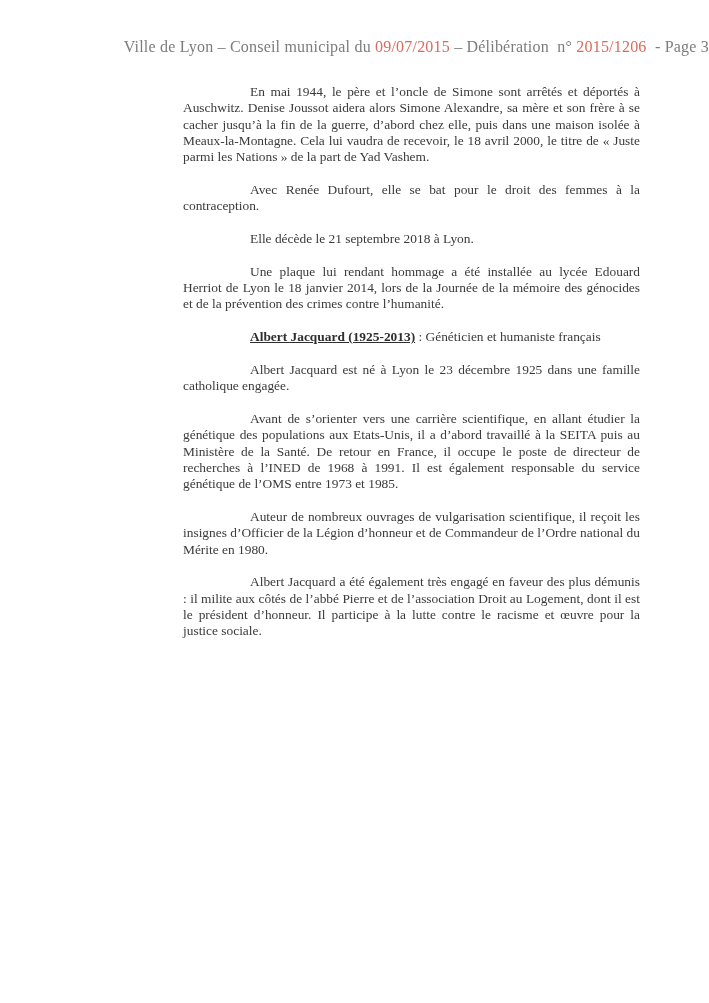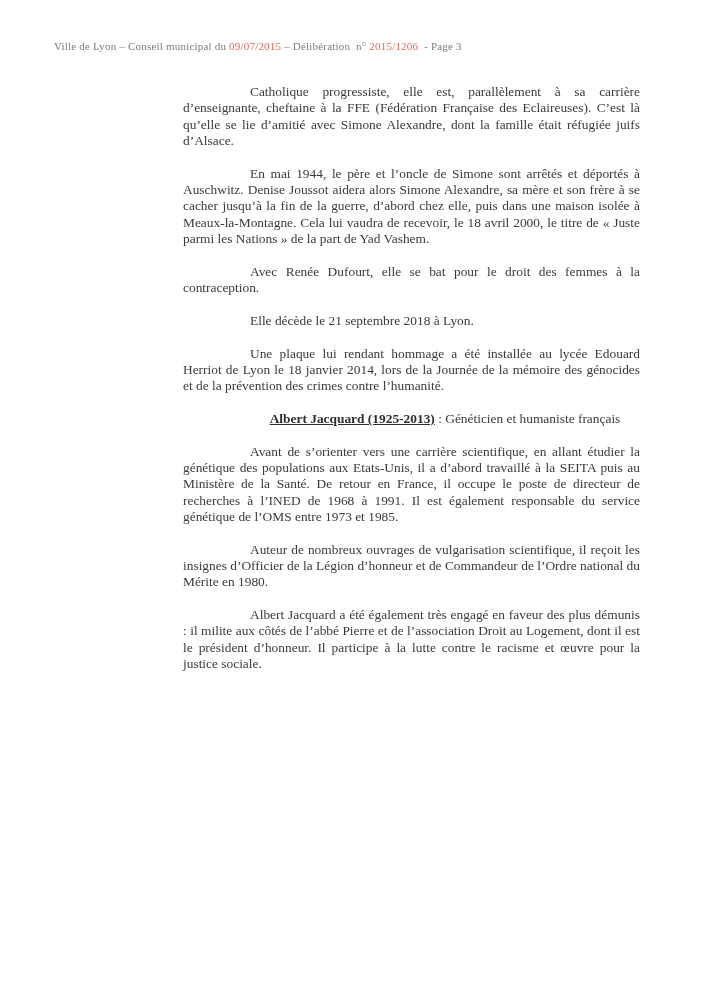--- a/index.html
+++ b/index.html
@@ -13,22 +13,22 @@
     height: 1003px;
     background: #ffffff;
     overflow: hidden;
     font-family: "Liberation Serif", "DejaVu Serif", serif;
   }
   .doc-header {
     position: absolute;
     top: 39px;
     left: 54px;
     right: 0;
-    text-align: left;
-    font-size: 11px;
+    text-align: right;
+    font-size: 16px;
     line-height: 15px;
     color: #7c7c7c;
     letter-spacing: 0.2px;
     white-space: pre;
   }
   .doc-header .accent {
     color: #e0685a;
   }
   .content {
     position: absolute;
@@ -41,50 +41,50 @@
   }
   .para {
     margin: 0 0 16.35px 0;
     text-indent: 67px;
     text-align: justify;
     text-justify: inter-word;
   }
   .heading-line {
     margin: 0 0 16.35px 0;
     text-indent: 67px;
-    text-align: center;
+    text-align: left;
   }
   .heading-title {
     font-weight: bold;
     text-decoration: underline;
     color: #2e2e2e;
   }
 </style>
 </head>
 <body>
 
 <div class="page">
 
   <div class="doc-header"><span>Ville de Lyon – Conseil municipal du </span><span class="accent">09/07/2015</span><span> – Délibération  n° </span><span class="accent">2015/1206</span><span>  - Page 3</span></div>
 
   <div class="content">
 
-    <p class="para">Catholique progressiste, elle est, parallèlement à sa carrière d’enseignante, cheftaine à la FFE (Fédération Française des Eclaireuses). C’est là qu’elle se lie d’amitié avec Simone Alexandre, dont la famille était réfugiée juifs d’Alsace.</p>
 
     <p class="para">En mai 1944, le père et l’oncle de Simone sont arrêtés et déportés à Auschwitz. Denise Joussot aidera alors Simone Alexandre, sa mère et son frère à se cacher jusqu’à la fin de la guerre, d’abord chez elle, puis dans une maison isolée à Meaux-la-Montagne. Cela lui vaudra de recevoir, le 18 avril 2000, le titre de « Juste parmi les Nations » de la part de Yad Vashem.</p>
 
 
     <p class="para">Avec Renée Dufourt, elle se bat pour le droit des femmes à la contraception.</p>
 
     <p class="para">Elle décède le 21 septembre 2018 à Lyon.</p>
 
     <p class="para">Une plaque lui rendant hommage a été installée au lycée Edouard Herriot de Lyon le 18 janvier 2014, lors de la Journée de la mémoire des génocides et de la prévention des crimes contre l’humanité.</p>
 
     <p class="heading-line"><span class="heading-title">Albert Jacquard (1925-2013)</span><span> : Généticien et humaniste français</span></p>
 
+    <p class="para">Albert Jacquard est né à Lyon le 23 décembre 1925 dans une famille catholique engagée.</p>
 
 
     <p class="para">Avant de s’orienter vers une carrière scientifique, en allant étudier la génétique des populations aux Etats-Unis, il a d’abord travaillé à la SEITA puis au Ministère de la Santé. De retour en France, il occupe le poste de directeur de recherches à l’INED de 1968 à 1991. Il est également responsable du service génétique de l’OMS entre 1973 et 1985.</p>
 
     <p class="para">Auteur de nombreux ouvrages de vulgarisation scientifique, il reçoit les insignes d’Officier de la Légion d’honneur et de Commandeur de l’Ordre national du Mérite en 1980.</p>
 
 
     <p class="para">Albert Jacquard a été également très engagé en faveur des plus démunis : il milite aux côtés de l’abbé Pierre et de l’association Droit au Logement, dont il est le président d’honneur. Il participe à la lutte contre le racisme et œuvre pour la justice sociale.</p>
 
   </div>

